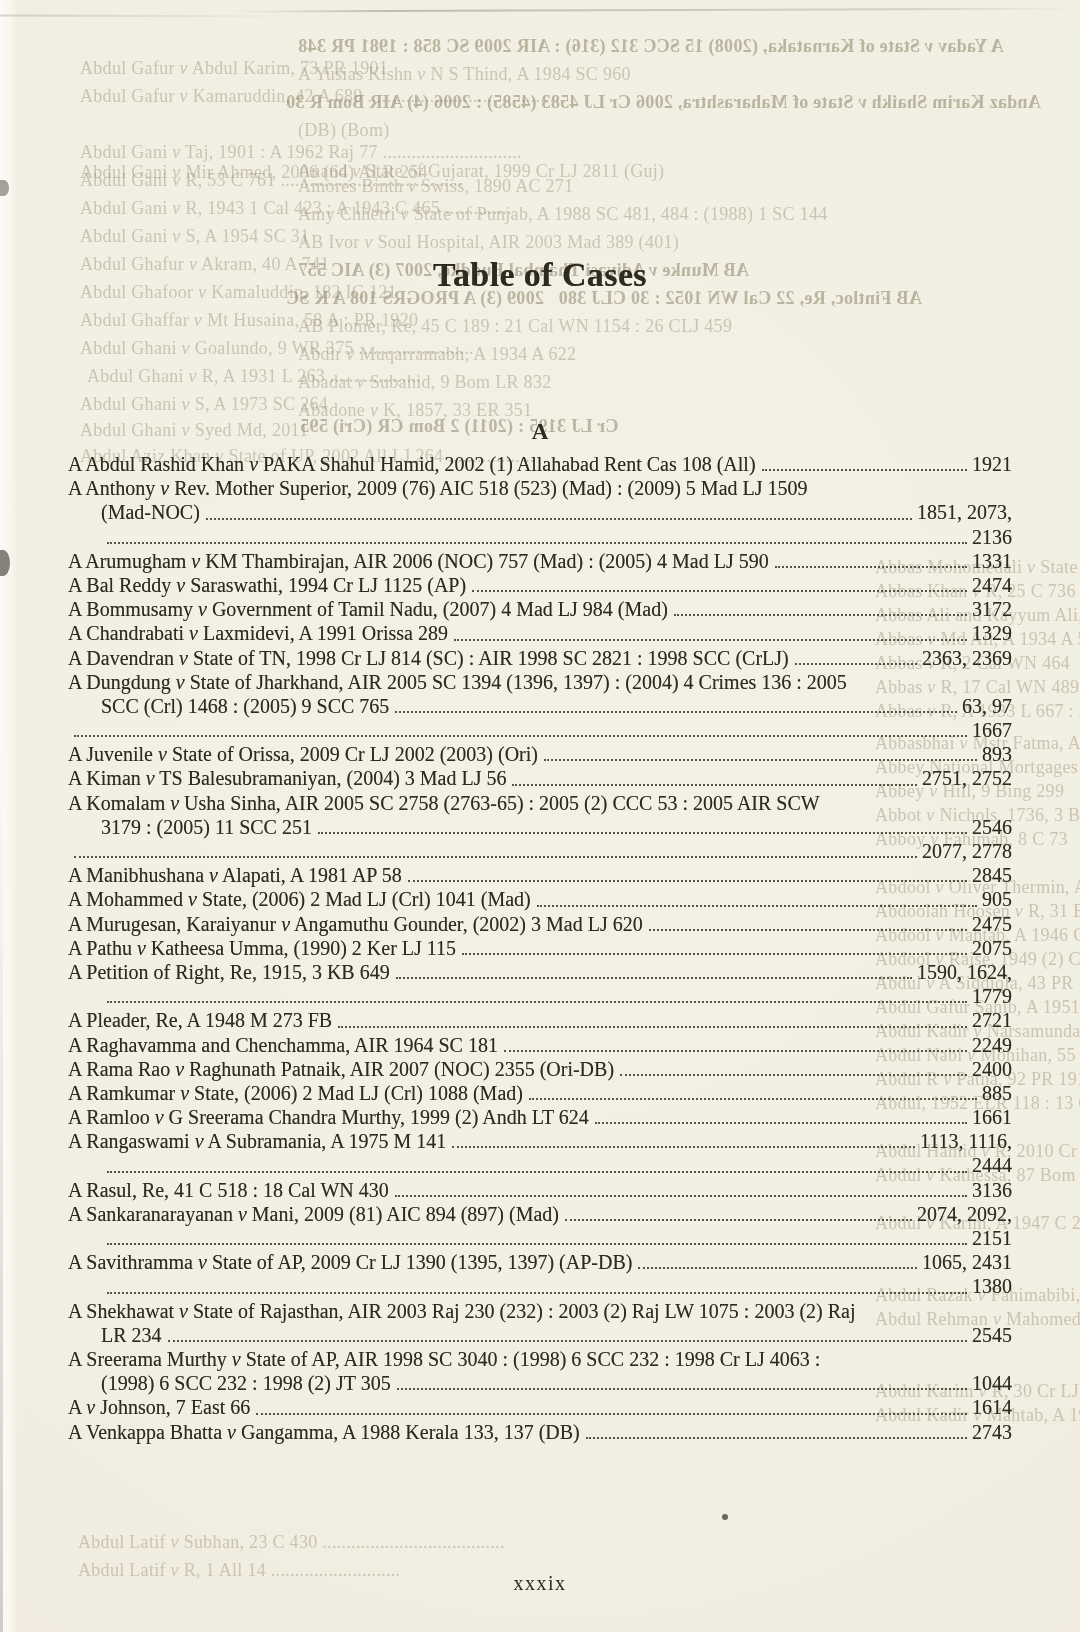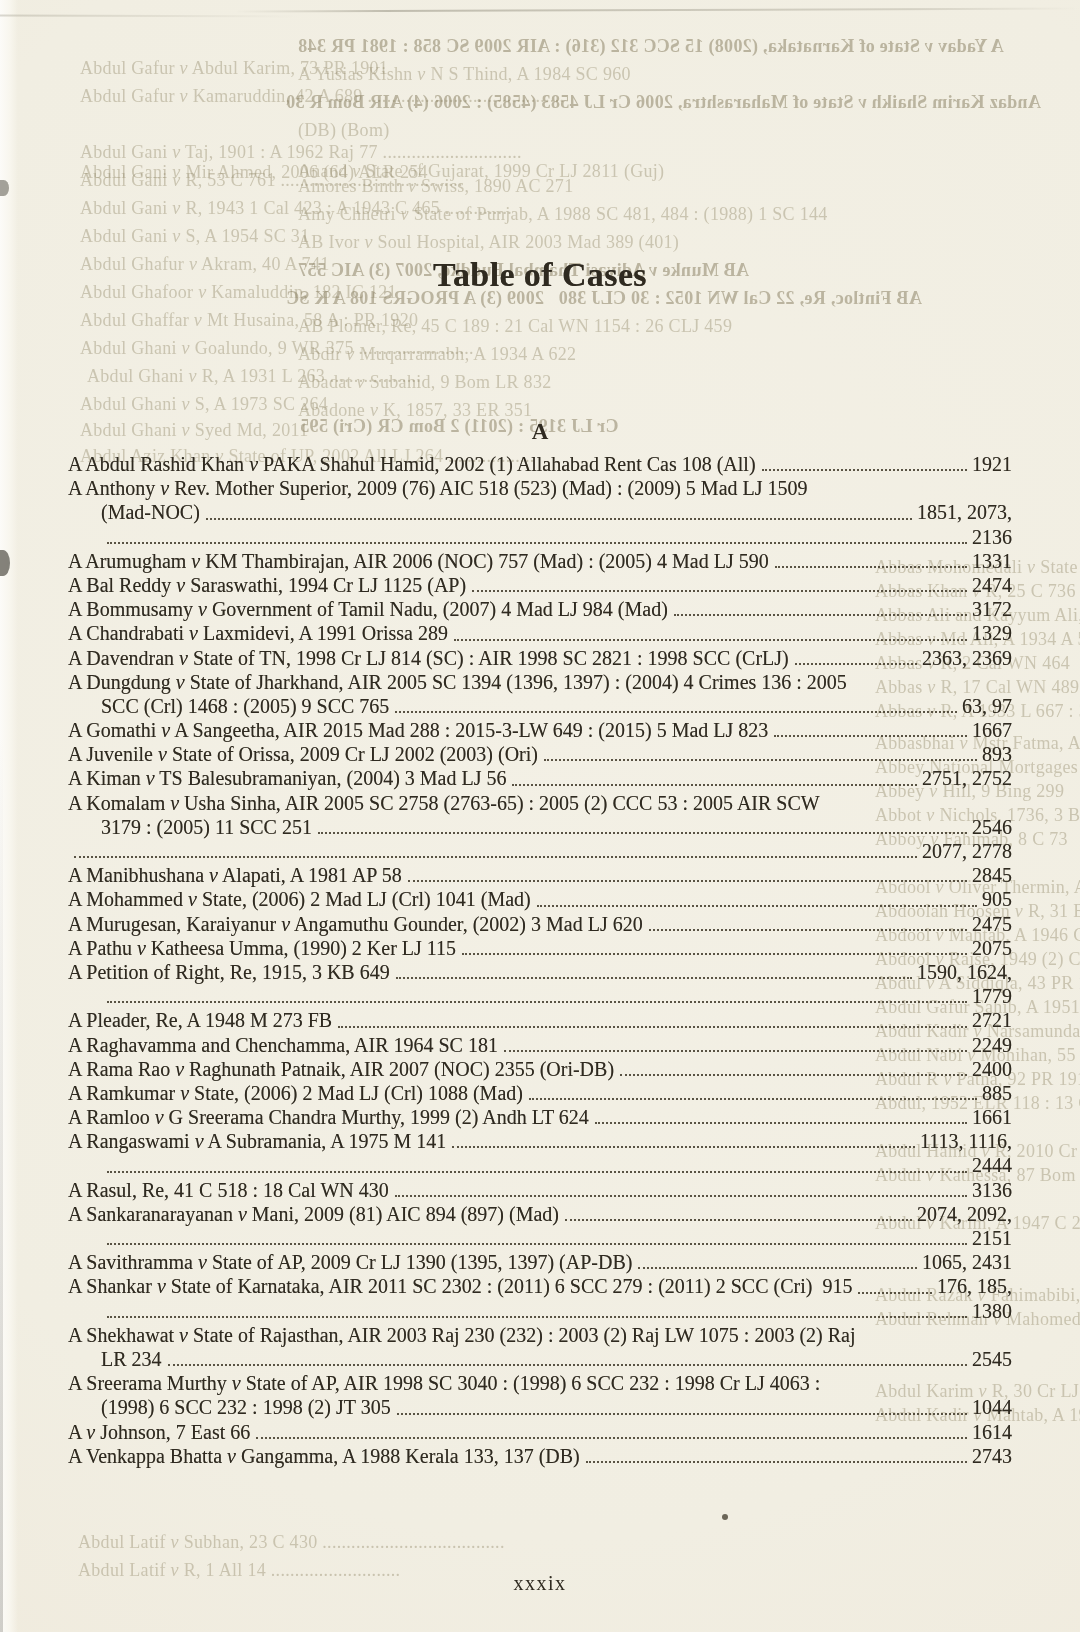--- a/index.html
+++ b/index.html
@@ -131,21 +131,21 @@
       <div class="entry-line"><span class="etext">A Anthony <i>v</i> Rev. Mother Superior, 2009 (76) AIC 518 (523) (Mad) : (2009) 5 Mad LJ 1509</span></div>
       <div class="entry-line indent"><span class="etext">(Mad-NOC)</span><span class="eleader"></span><span class="epages">1851, 2073,</span></div>
       <div class="entry-line indent"><span class="etext"></span><span class="eleader"></span><span class="epages">2136</span></div>
       <div class="entry-line"><span class="etext">A Arumugham <i>v</i> KM Thambirajan, AIR 2006 (NOC) 757 (Mad) : (2005) 4 Mad LJ 590</span><span class="eleader"></span><span class="epages">1331</span></div>
       <div class="entry-line"><span class="etext">A Bal Reddy <i>v</i> Saraswathi, 1994 Cr LJ 1125 (AP)</span><span class="eleader"></span><span class="epages">2474</span></div>
       <div class="entry-line"><span class="etext">A Bommusamy <i>v</i> Government of Tamil Nadu, (2007) 4 Mad LJ 984 (Mad)</span><span class="eleader"></span><span class="epages">3172</span></div>
       <div class="entry-line"><span class="etext">A Chandrabati <i>v</i> Laxmidevi, A 1991 Orissa 289</span><span class="eleader"></span><span class="epages">1329</span></div>
       <div class="entry-line"><span class="etext">A Davendran <i>v</i> State of TN, 1998 Cr LJ 814 (SC) : AIR 1998 SC 2821 : 1998 SCC (CrLJ)</span><span class="eleader"></span><span class="epages">2363, 2369</span></div>
       <div class="entry-line"><span class="etext">A Dungdung <i>v</i> State of Jharkhand, AIR 2005 SC 1394 (1396, 1397) : (2004) 4 Crimes 136 : 2005</span></div>
       <div class="entry-line indent"><span class="etext">SCC (Crl) 1468 : (2005) 9 SCC 765</span><span class="eleader"></span><span class="epages">63, 97</span></div>
-      <div class="entry-line"><span class="etext">A Gomathi <i>v</i> A Sangeetha, AIR 2015 Mad 288 : 2015-3-LW 649 : (2015) 5 Mad LJ 823</span><span class="eleader"></span><span class="epages">1667</span></div>
+      <div class="entry-line"><span class="eleader"></span><span class="epages">1667</span></div>
       <div class="entry-line"><span class="etext">A Juvenile <i>v</i> State of Orissa, 2009 Cr LJ 2002 (2003) (Ori)</span><span class="eleader"></span><span class="epages">893</span></div>
       <div class="entry-line"><span class="etext">A Kiman <i>v</i> TS Balesubramaniyan, (2004) 3 Mad LJ 56</span><span class="eleader"></span><span class="epages">2751, 2752</span></div>
       <div class="entry-line"><span class="etext">A Komalam <i>v</i> Usha Sinha, AIR 2005 SC 2758 (2763-65) : 2005 (2) CCC 53 : 2005 AIR SCW</span></div>
       <div class="entry-line indent"><span class="etext">3179 : (2005) 11 SCC 251</span><span class="eleader"></span><span class="epages">2546</span></div>
       <div class="entry-line"><span class="eleader"></span><span class="epages">2077, 2778</span></div>
       <div class="entry-line"><span class="etext">A Manibhushana <i>v</i> Alapati, A 1981 AP 58</span><span class="eleader"></span><span class="epages">2845</span></div>
       <div class="entry-line"><span class="etext">A Mohammed <i>v</i> State, (2006) 2 Mad LJ (Crl) 1041 (Mad)</span><span class="eleader"></span><span class="epages">905</span></div>
       <div class="entry-line"><span class="etext">A Murugesan, Karaiyanur <i>v</i> Angamuthu Gounder, (2002) 3 Mad LJ 620</span><span class="eleader"></span><span class="epages">2475</span></div>
       <div class="entry-line"><span class="etext">A Pathu <i>v</i> Katheesa Umma, (1990) 2 Ker LJ 115</span><span class="eleader"></span><span class="epages">2075</span></div>
       <div class="entry-line"><span class="etext">A Petition of Right, Re, 1915, 3 KB 649</span><span class="eleader"></span><span class="epages">1590, 1624,</span></div>
@@ -154,21 +154,20 @@
       <div class="entry-line"><span class="etext">A Raghavamma and Chenchamma, AIR 1964 SC 181</span><span class="eleader"></span><span class="epages">2249</span></div>
       <div class="entry-line"><span class="etext">A Rama Rao <i>v</i> Raghunath Patnaik, AIR 2007 (NOC) 2355 (Ori-DB)</span><span class="eleader"></span><span class="epages">2400</span></div>
       <div class="entry-line"><span class="etext">A Ramkumar <i>v</i> State, (2006) 2 Mad LJ (Crl) 1088 (Mad)</span><span class="eleader"></span><span class="epages">885</span></div>
       <div class="entry-line"><span class="etext">A Ramloo <i>v</i> G Sreerama Chandra Murthy, 1999 (2) Andh LT 624</span><span class="eleader"></span><span class="epages">1661</span></div>
       <div class="entry-line"><span class="etext">A Rangaswami <i>v</i> A Subramania, A 1975 M 141</span><span class="eleader"></span><span class="epages">1113, 1116,</span></div>
       <div class="entry-line indent"><span class="etext"></span><span class="eleader"></span><span class="epages">2444</span></div>
       <div class="entry-line"><span class="etext">A Rasul, Re, 41 C 518 : 18 Cal WN 430</span><span class="eleader"></span><span class="epages">3136</span></div>
       <div class="entry-line"><span class="etext">A Sankaranarayanan <i>v</i> Mani, 2009 (81) AIC 894 (897) (Mad)</span><span class="eleader"></span><span class="epages">2074, 2092,</span></div>
       <div class="entry-line indent"><span class="etext"></span><span class="eleader"></span><span class="epages">2151</span></div>
       <div class="entry-line"><span class="etext">A Savithramma <i>v</i> State of AP, 2009 Cr LJ 1390 (1395, 1397) (AP-DB)</span><span class="eleader"></span><span class="epages">1065, 2431</span></div>
-      <div class="entry-line"><span class="etext">A Shankar <i>v</i> State of Karnataka, AIR 2011 SC 2302 : (2011) 6 SCC 279 : (2011) 2 SCC (Cri)  915</span><span class="eleader"></span><span class="epages">176, 185,</span></div>
       <div class="entry-line indent"><span class="etext"></span><span class="eleader"></span><span class="epages">1380</span></div>
       <div class="entry-line"><span class="etext">A Shekhawat <i>v</i> State of Rajasthan, AIR 2003 Raj 230 (232) : 2003 (2) Raj LW 1075 : 2003 (2) Raj</span></div>
       <div class="entry-line indent"><span class="etext">LR 234</span><span class="eleader"></span><span class="epages">2545</span></div>
       <div class="entry-line"><span class="etext">A Sreerama Murthy <i>v</i> State of AP, AIR 1998 SC 3040 : (1998) 6 SCC 232 : 1998 Cr LJ 4063 :</span></div>
       <div class="entry-line indent"><span class="etext">(1998) 6 SCC 232 : 1998 (2) JT 305</span><span class="eleader"></span><span class="epages">1044</span></div>
       <div class="entry-line"><span class="etext">A <i>v</i> Johnson, 7 East 66</span><span class="eleader"></span><span class="epages">1614</span></div>
       <div class="entry-line"><span class="etext">A Venkappa Bhatta <i>v</i> Gangamma, A 1988 Kerala 133, 137 (DB)</span><span class="eleader"></span><span class="epages">2743</span></div>
     </div>
 
   <div class="footer">xxxix</div>

